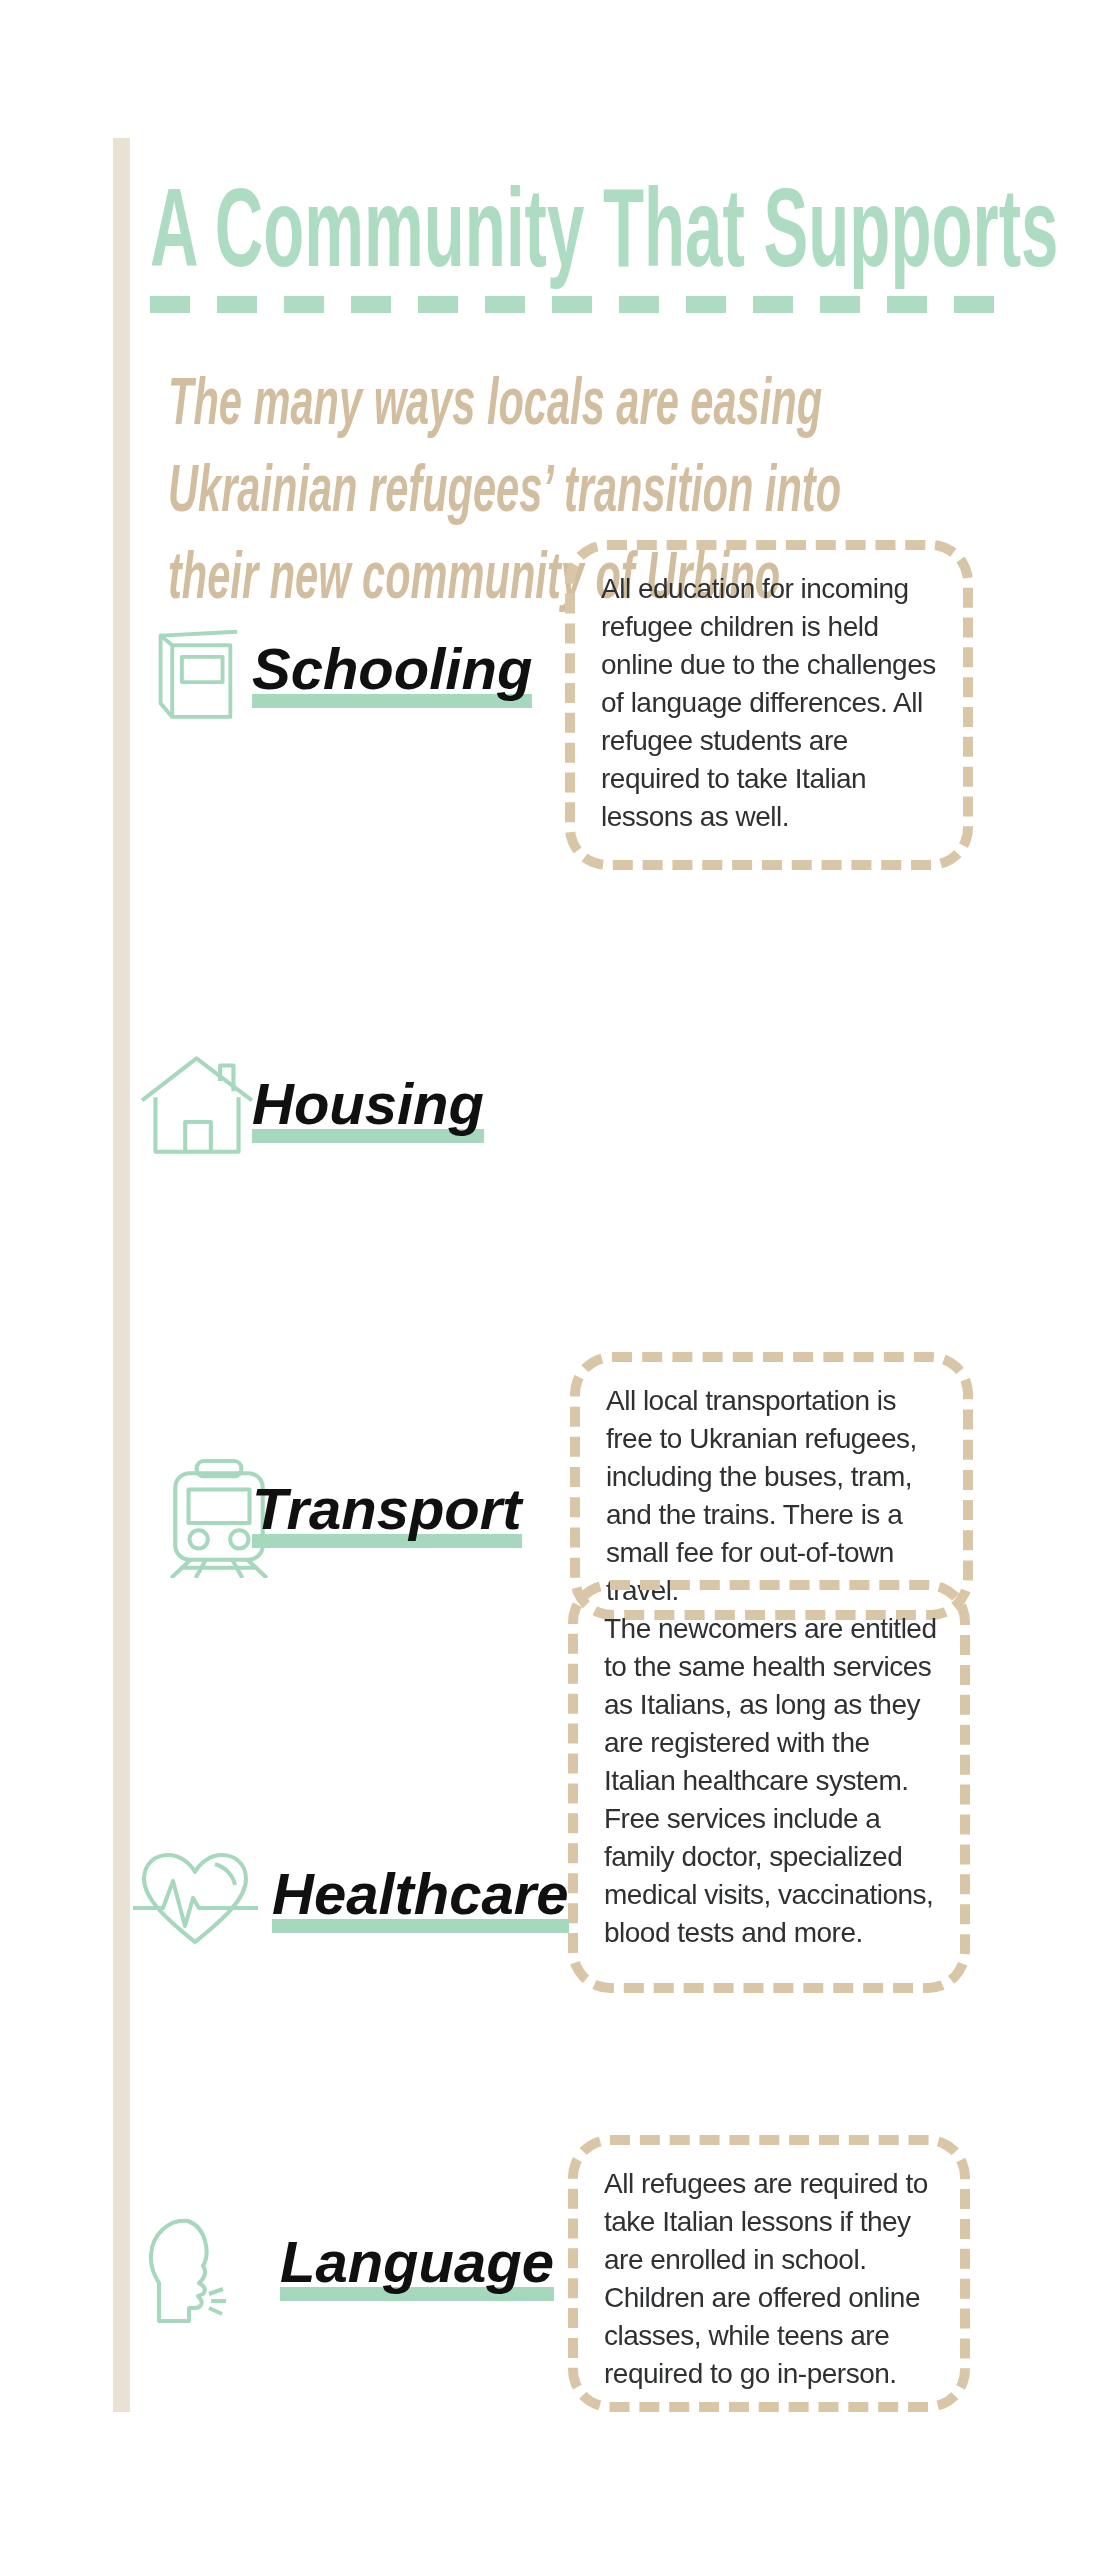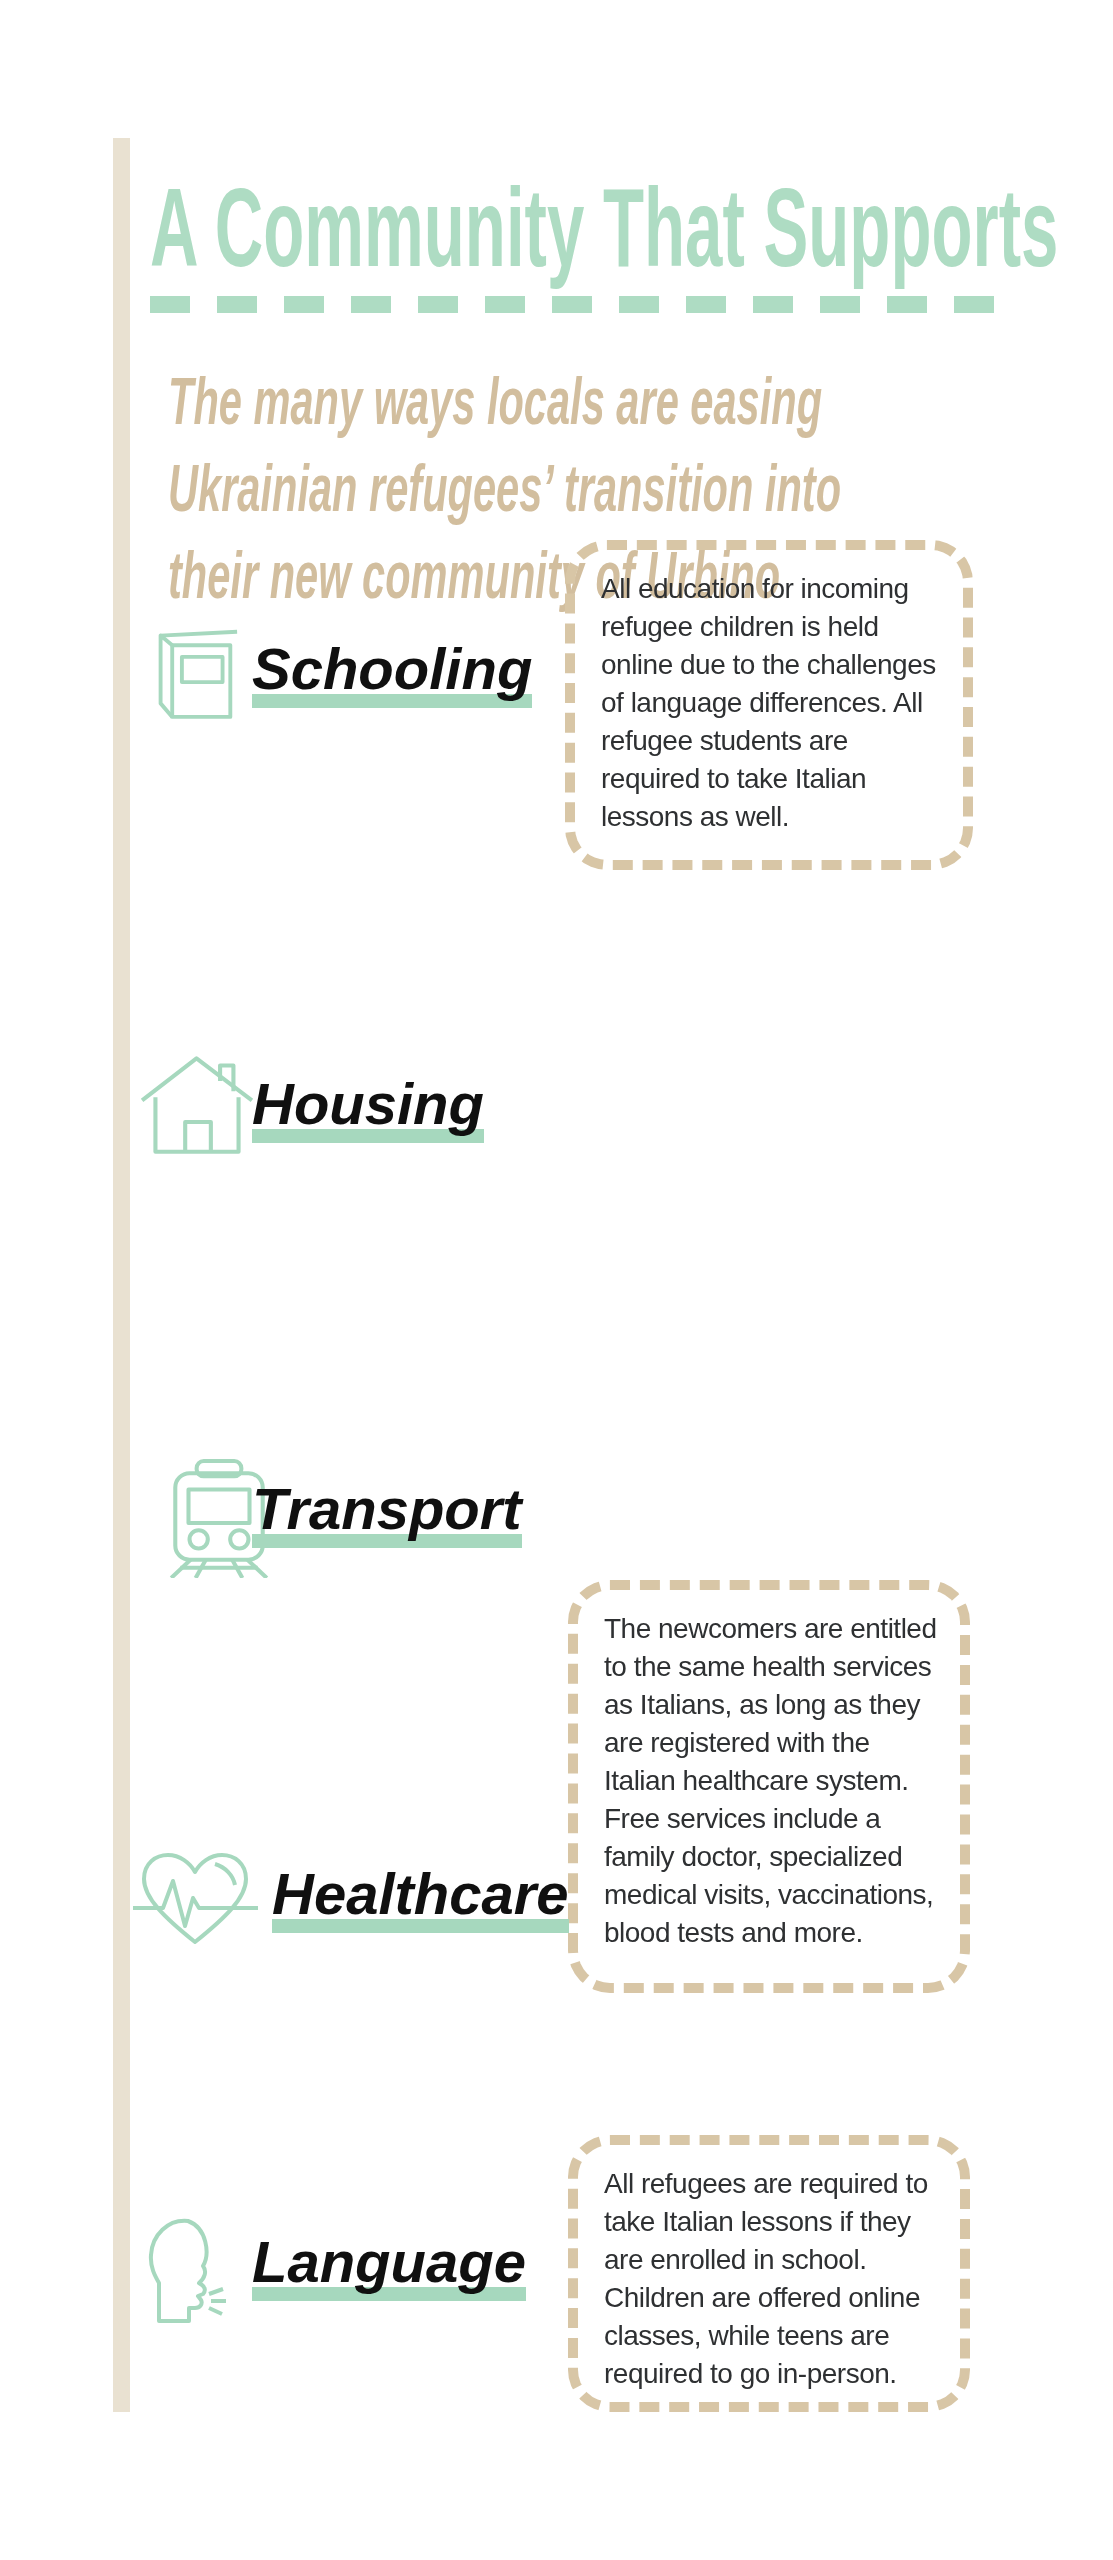--- a/index.html
+++ b/index.html
@@ -76,21 +76,21 @@
   #icon-schooling{left:148px;top:616px;width:92px;height:106px;}
   #icon-housing{left:138px;top:1052px;width:118px;height:103px;}
   #icon-transport{left:158px;top:1458px;width:122px;height:120px;}
   #icon-healthcare{left:133px;top:1850px;width:125px;height:100px;}
   #icon-language{left:143px;top:2216px;width:100px;height:122px;}
 
   #heading-schooling{top:635px;}
   #heading-housing{top:1070px;}
   #heading-transport{top:1475px;}
   #heading-healthcare{top:1860px;margin-left:20px;}
-  #heading-language{top:2228px;}
+  #heading-language{top:2228px;margin-left:28px;}
 
   #box-schooling{left:565px;top:540px;width:408px;height:330px;}
   #box-housing{left:568px;top:943px;width:402px;height:355px;}
   #box-transport{left:570px;top:1352px;width:403px;height:268px;}
   #box-healthcare{left:568px;top:1580px;width:402px;height:413px;}
   #box-language{left:568px;top:2135px;width:402px;height:277px;}
 </style>
 </head>
 <body>
 
@@ -142,20 +142,23 @@
       <path d="M47,100 L37,118"></path>
       <path d="M88,100 L107,118"></path>
       <path d="M73,100 L83,118"></path>
       <path d="M22,108 L98,108"></path>
     </svg>
   </div>
   <div class="heading" id="heading-transport">
     <div class="txt">Transport</div>
     <div class="bar"></div>
   </div>
+  <div class="desc-box" id="box-transport">
+    <span>All local transportation is free to Ukranian refugees, including the buses, tram, and the trains. There is a small fee for out-of-town travel.</span>
+  </div>
 
   <div class="icon" id="icon-healthcare">
     <svg viewBox="0 0 125 100" xmlns="http://www.w3.org/2000/svg">
       <path d="M62,92 C32,68 11,48 11,29 C11,13 23,5 35,5 C47,5 57,13 62,22 C67,13 77,5 89,5 C101,5 113,13 113,29 C113,48 92,68 62,92 Z"></path>
       <path d="M82,14 C92,17 100,25 102,35"></path>
       <path d="M0,58 L30,58 L40,31 L52,76 L60,48 L66,58 L125,58"></path>
     </svg>
   </div>
   <div class="heading" id="heading-healthcare">
     <div class="txt">Healthcare</div>

